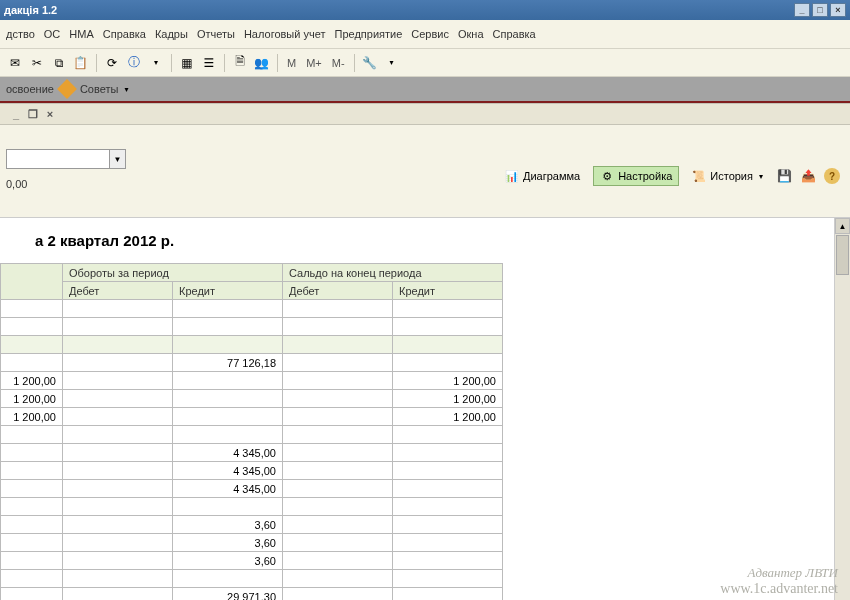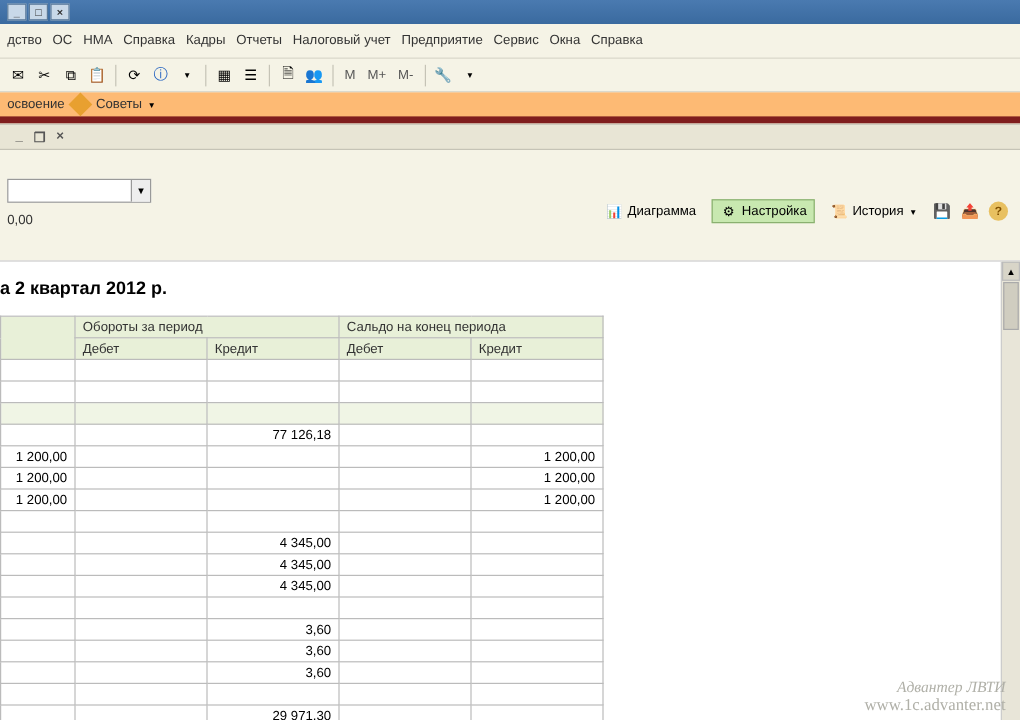--- a/index.html
+++ b/index.html
@@ -10,21 +10,21 @@
 .titlebar .winbtn { width: 16px; height: 14px; background: #c8d8e8; border: 1px solid #5a7a9a; margin-left: 2px; display: flex; align-items: center; justify-content: center; font-size: 9px; color: #333; cursor: pointer; }
 
 .menubar { background: #f5f3e6; padding: 8px 6px; border-bottom: 1px solid #d5d3c6; display: flex; gap: 9px; }
 .menubar span { cursor: pointer; color: #333; }
 
 .toolbar { background: #f5f3e6; padding: 3px 6px; border-bottom: 1px solid #d5d3c6; display: flex; align-items: center; gap: 4px; height: 28px; }
 .tbicon { width: 18px; height: 18px; display: inline-flex; align-items: center; justify-content: center; cursor: pointer; font-size: 12px; }
 .tbsep { width: 1px; height: 18px; background: #c5c3b6; margin: 0 2px; }
 .tbtext { font-size: 11px; color: #555; padding: 0 3px; cursor: pointer; }
 
-.toolbar2 { background: #fdba74; padding: 3px 6px; border-bottom: 6px solid #7f1d1d; display: flex; align-items: center; gap: 6px; height: 26px; }
+.toolbar2 { background: #a3a3a3; padding: 3px 6px; border-bottom: 2px solid #7f1d1d; display: flex; align-items: center; gap: 6px; height: 26px; }
 .toolbar2 .label { color: #333; }
 .toolbar2 .diamond { width: 14px; height: 14px; background: #e8a030; transform: rotate(45deg); display: inline-block; }
 
 .subwin-title { background: #e8e5d5; border: 1px solid #c5c3b6; border-left: none; border-right: none; padding: 3px 6px; display: flex; align-items: center; font-weight: bold; color: #333; }
 .subwin-title .t { flex: 1; }
 .subwin-title .wbtn { width: 14px; height: 14px; margin-left: 3px; display: flex; align-items: center; justify-content: center; font-size: 11px; cursor: pointer; color: #555; }
 
 .filterrow { padding: 24px 6px 6px 6px; display: flex; align-items: center; }
 .combo { width: 120px; height: 20px; border: 1px solid #999; background: #fff; display: flex; align-items: center; }
 .combo .dd { width: 16px; height: 18px; border-left: 1px solid #999; background: #eee; display: flex; align-items: center; justify-content: center; font-size: 8px; cursor: pointer; margin-left: auto; }
@@ -32,21 +32,21 @@
 .valuerow { padding: 3px 6px; color: #333; }
 
 .actionbar { display: flex; align-items: center; gap: 6px; padding: 2px 10px; position: absolute; right: 0; top: 164px; }
 .abtn { display: flex; align-items: center; gap: 4px; padding: 2px 6px; border: 1px solid transparent; cursor: pointer; background: #f5f3e6; }
 .abtn.active { background: #c8e8b0; border: 1px solid #8ab070; }
 .abtn .aicon { width: 14px; height: 14px; display: inline-flex; align-items: center; justify-content: center; }
 .abtn .dd { font-size: 8px; margin-left: 2px; }
 
 .reportarea { background: #fff; margin-top: 24px; border-top: 1px solid #ccc; height: 398px; overflow: hidden; position: relative; }
 .report-inner { padding: 10px 0 0 0; }
-.report-title { font-weight: bold; font-size: 15px; padding: 4px 0 14px 0; color: #000; }
+.report-title { font-weight: bold; font-size: 15px; padding: 4px 0 14px 0; color: #000; margin-left: 35px; }
 
 table.rep { border-collapse: collapse; font-size: 11px; }
 table.rep th, table.rep td { border: 1px solid #bbb; padding: 2px 6px; height: 18px; }
 table.rep th { background: #e8f0d8; font-weight: normal; text-align: left; color: #333; }
 table.rep td { text-align: right; color: #000; background: #fff; }
 table.rep tr.shaded td { background: #f0f5e5; }
 .col1 { width: 62px; }
 .col2 { width: 110px; }
 .col3 { width: 110px; }
 .col4 { width: 110px; }
@@ -58,20 +58,21 @@
 
 .watermark { position: absolute; right: 12px; bottom: 4px; color: #b0b0a8; font-style: italic; font-size: 13px; font-family: Georgia, serif; text-align: right; line-height: 1.1; pointer-events: none; }
 .watermark .sub { font-size: 14px; font-style: normal; }
 
 .help-icon { width: 16px; height: 16px; border-radius: 50%; background: #e8c060; color: #805000; display: inline-flex; align-items: center; justify-content: center; font-weight: bold; font-size: 10px; cursor: pointer; }
 </style>
 </head>
 <body>
 
 <div class="titlebar">
+  <span class="title">дакція 1.2</span>
   <span class="winbtn">_</span>
   <span class="winbtn">□</span>
   <span class="winbtn">×</span>
 </div>
 
 <div class="menubar">
   <span>дство</span>
   <span>ОС</span>
   <span>НМА</span>
   <span>Справка</span>

